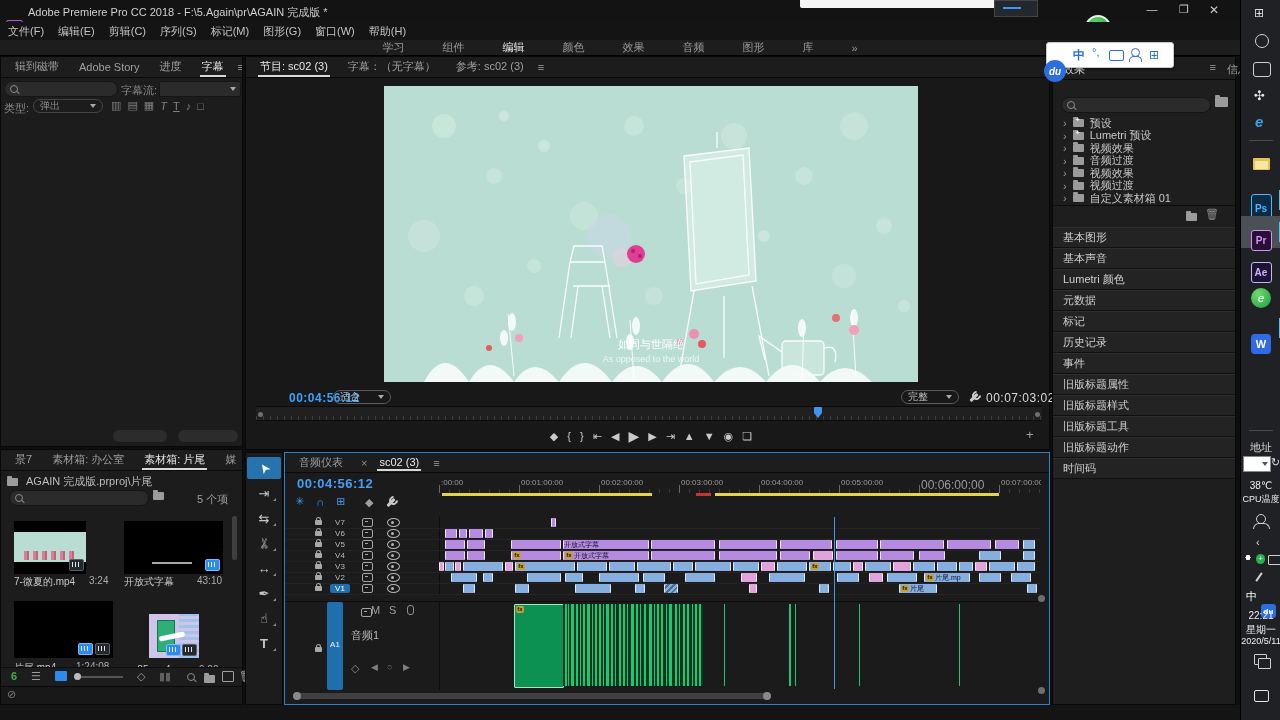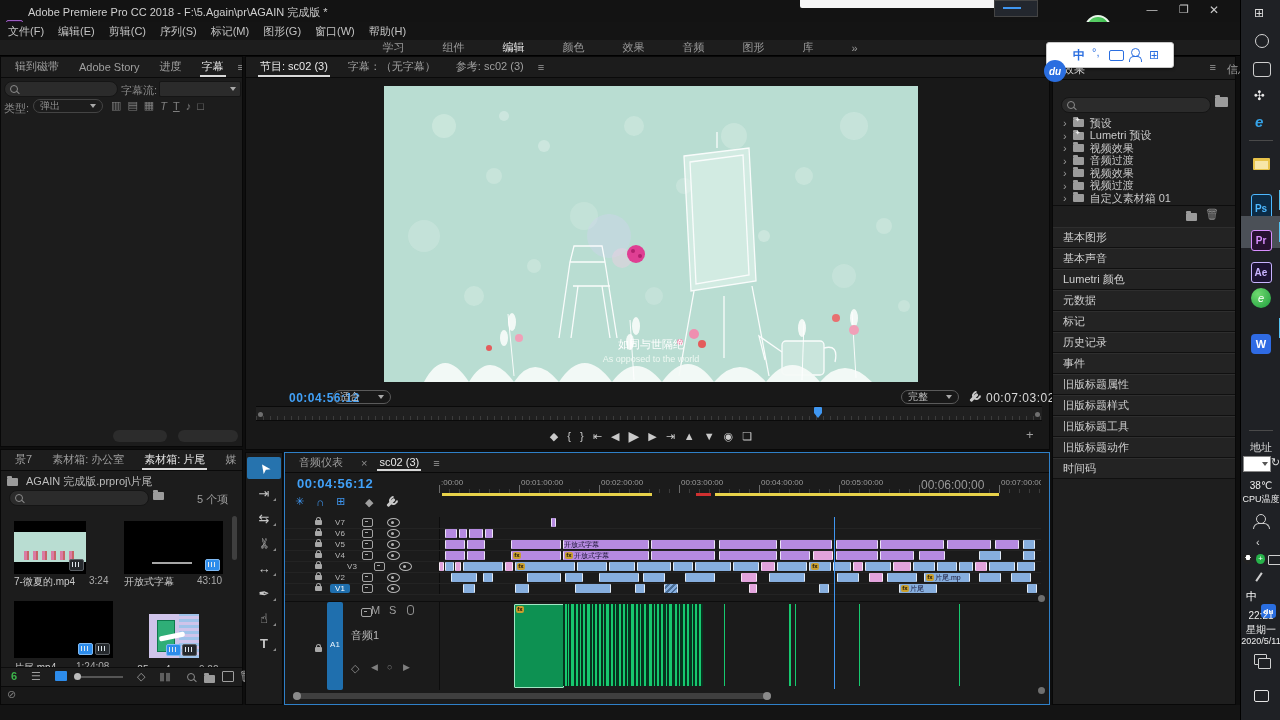--- a/index.html
+++ b/index.html
@@ -468,21 +468,21 @@
           <div class="eye" style="margin-left: 14px;"></div>
         </div>
         <div class="trkrow" style="top: 33px;">
           <div class="lock" style="margin-left: 30px;"></div>
           <div style="width: 20px; text-align: center; margin-left: 8px; font-size: 8px; color: rgb(185, 185, 185);">V4</div>
           <div class="synci" style="margin-left: 12px;"></div>
           <div class="eye" style="margin-left: 14px;"></div>
         </div>
         <div class="trkrow" style="top: 44px;">
           <div class="lock" style="margin-left: 30px;"></div>
-          <div style="width: 20px; text-align: center; margin-left: 20px; font-size: 8px; color: rgb(185, 185, 185);">V3</div>
+          <div style="width: 20px; text-align: center; margin-left: 8px; font-size: 8px; color: rgb(185, 185, 185);">V3</div>
           <div class="synci" style="margin-left: 12px;"></div>
           <div class="eye" style="margin-left: 14px;"></div>
         </div>
         <div class="trkrow" style="top: 55px;">
           <div class="lock" style="margin-left: 30px;"></div>
           <div style="width: 20px; text-align: center; margin-left: 8px; font-size: 8px; color: rgb(185, 185, 185);">V2</div>
           <div class="synci" style="margin-left: 12px;"></div>
           <div class="eye" style="margin-left: 14px;"></div>
         </div>
         <div class="trkrow" style="top: 66px;">

